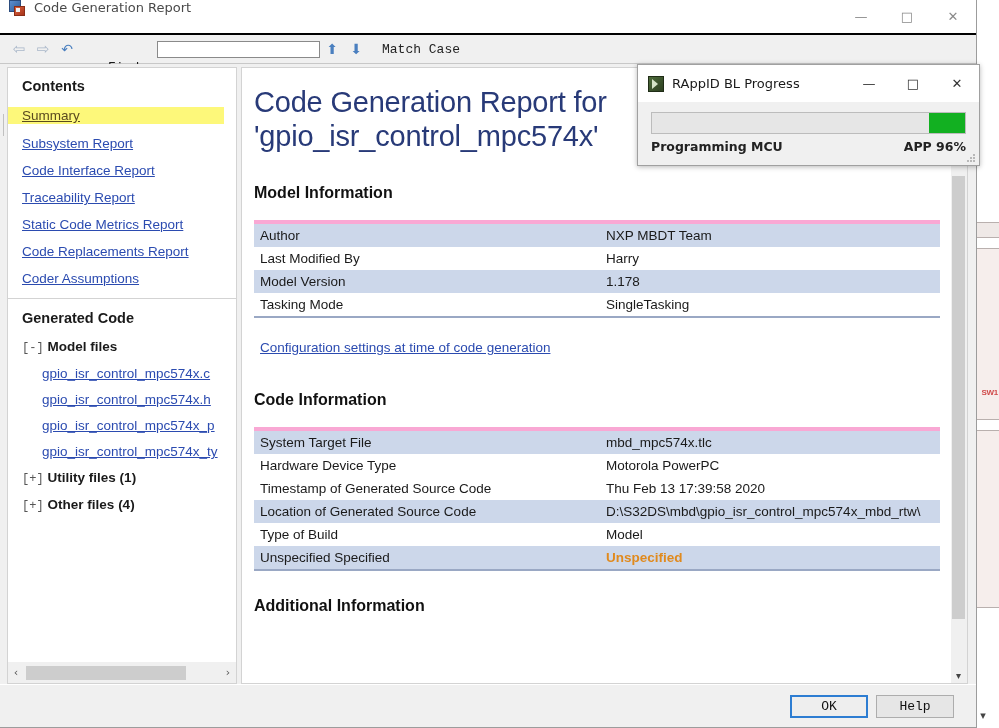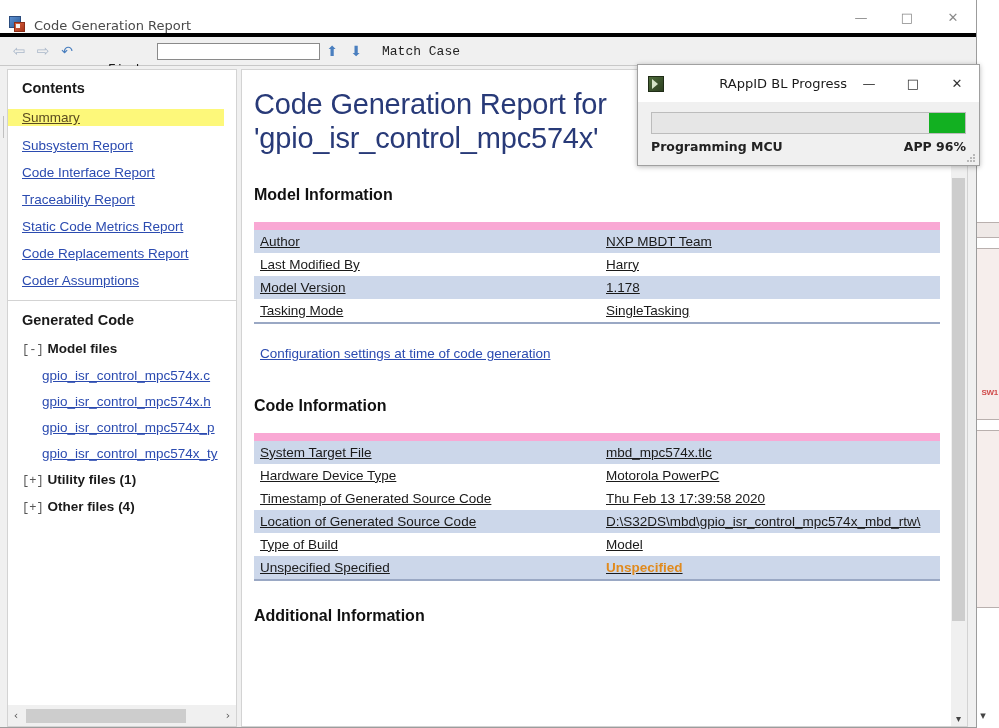--- a/index.html
+++ b/index.html
@@ -69,23 +69,23 @@
     box-sizing: border-box;
     display: flex;
     flex-direction: column;
   }
 
   
   #titlebar {
     height: 33px;
     background: #ffffff;
     display: flex;
-    align-items: flex-end;
-    flex: none;
-    border-bottom: 4px solid #000000;
+    align-items: flex-start;
+    flex: none;
+    border-bottom: 2px solid #000000;
   }
   #app-icon {
     width: 17px; height: 17px;
     margin-left: 9px; margin-right: 8px;
     position: relative;
     flex: none;
   }
   #app-icon .sq-blue {
     position: absolute; left: 0; top: 0;
     width: 12px; height: 12px;
@@ -334,21 +334,21 @@
     margin-bottom: 0;
     font-size: 13.5px;
     color: #1a1a1a;
   }
   table.info tr.even td { background: #ccd7ea; }
   table.info td {
     padding: 4px 0 4px 6px;
     border: none;
   }
   table.info td.k { width: 340px; }
-  table.info.bord-top { border-top: 8px solid #f9a8d4; text-decoration: underline; }
+  table.info.bord-top { border-top: 4px solid #f9a8d4; }
   table.info.bord-bot { border-bottom: 2px solid #9aa8c4; }
   .val-warn { color: #e08a1e; font-weight: bold; }
   a.doclink {
     display: inline-block;
     color: #2b4bb0;
     font-size: 13.5px;
     margin: 22px 0 36px 6px;
   }
   .spacer-26 { height: 26px; }
 
@@ -415,21 +415,20 @@
     top: 64px;
     width: 343px;
     height: 102px;
     background: #f0f0f0;
     border: 1px solid #a0a0a0;
     box-shadow: 0 1px 5px rgba(0,0,0,0.28);
     box-sizing: border-box;
     display: flex;
     flex-direction: column;
     z-index: 50;
-    text-align: right;
   }
   #prog-title {
     height: 37px;
     background: #ffffff;
     display: flex;
     align-items: center;
     flex: none;
   }
   #prog-icon {
     width: 16px; height: 16px;
@@ -658,20 +657,24 @@
         </div>
       </div>
 
       <div id="v-scroll">
         <div id="v-thumb"></div>
         <div id="v-down">▾</div>
       </div>
     </div>
   </div>
 
+  <div id="bottom-bar">
+    <div class="btn primary">OK</div>
+    <div class="btn">Help</div>
+  </div>
 </div>
 
 <div id="prog-dlg">
   <div id="prog-title">
     <div id="prog-icon"></div>
     <div id="prog-title-text">RAppID BL Progress</div>
     <div class="pwc">—</div>
     <div class="pwc">□</div>
     <div class="pwc">✕</div>
   </div>

